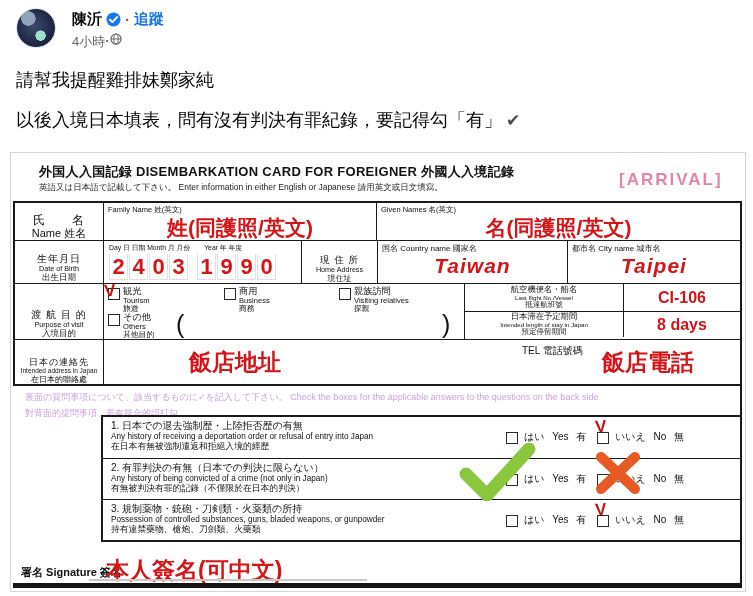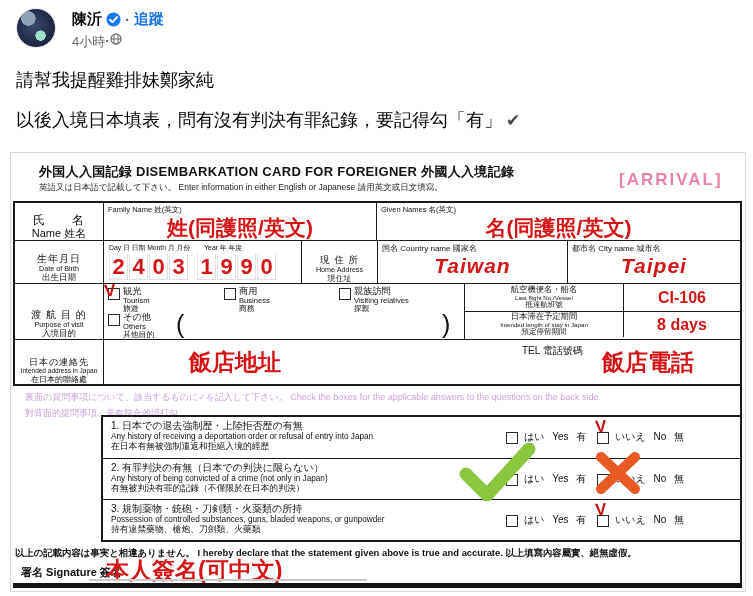--- a/index.html
+++ b/index.html
@@ -331,21 +331,20 @@
 
       <svg class="overlay" style="left:354px; top:26px" width="80" height="58" viewBox="0 0 80 58">
         <polyline points="9,31 30,52 72,6" fill="none" stroke="#8bc63f" stroke-width="13" stroke-linecap="round" stroke-linejoin="round"></polyline>
       </svg>
       <svg class="overlay" style="left:492px; top:34px" width="46" height="44" viewBox="0 0 46 44">
         <line x1="6" y1="6" x2="40" y2="38" stroke="#e75a24" stroke-width="10" stroke-linecap="round"></line>
         <line x1="40" y1="6" x2="6" y2="38" stroke="#e75a24" stroke-width="10" stroke-linecap="round"></line>
       </svg>
     </div>
 
-    <div class="decl">以上の記載内容は事実と相違ありません。 I hereby declare that the statement given above is true and accurate.  以上填寫內容屬實、絕無虛假。</div>
     <div class="sig-label">署名 Signature 簽名</div>
     <div class="sig-annot annot">本人簽名(可中文)</div>
     <div class="sig-line"></div>
     <div class="r-border"></div>
     <div class="bottom-thick"></div>
   </div>
 
 </div>
 
 </body></html>

